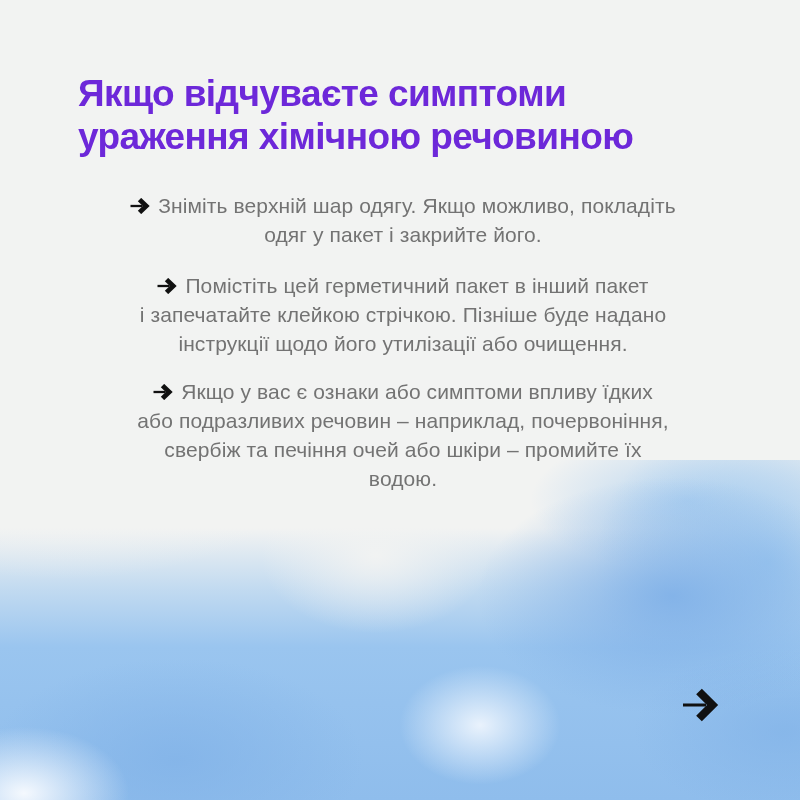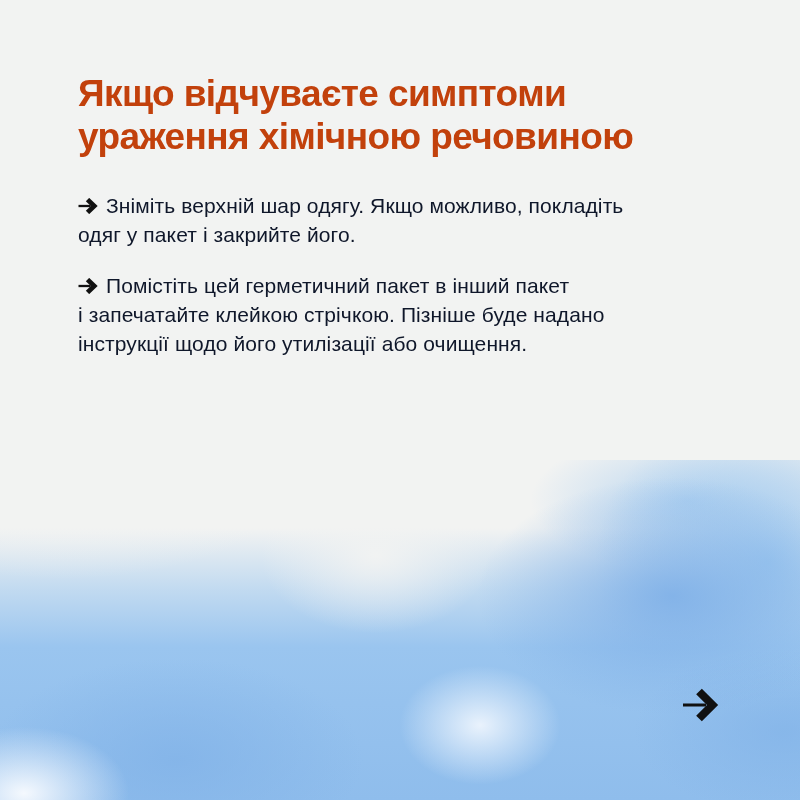--- a/index.html
+++ b/index.html
@@ -41,30 +41,31 @@
   .content {
     position: absolute;
     inset: 0;
     padding: 72px 70px 0 78px;
   }
   h1.title {
     font-size: 37px;
     line-height: 43px;
     font-weight: 800;
     letter-spacing: -0.6px;
-    color: #c2410c;
+    color: #6d28d9;
     white-space: pre-line;
     margin: 0 0 33px 0;
   }
   .item {
     font-size: 21px;
     line-height: 29px;
-    color: #0f172a;
+    color: #737373;
     letter-spacing: 0.1px;
     max-width: 650px;
+    text-align: center;
   }
   .item .txt { white-space: pre-line; }
   .item:nth-child(1) { margin-bottom: 22px; }
   .item:nth-child(2) { margin-bottom: 19px; }
   .item:nth-child(3) { margin-bottom: 15px; }
   .arrow-bullet {
     display: inline-block;
     width: 21px; height: 16px;
     margin-right: 7px;
     vertical-align: -1px;
@@ -102,20 +103,29 @@
 
       <p class="item">
         <span class="arrow-bullet"><svg width="21" height="16" viewBox="0 0 21 16">
               <line x1="0.5" y1="8" x2="12.5" y2="8" stroke="#111" stroke-width="2.3"></line>
               <path d="M9.5 1.6 L16.2 8 L9.5 14.4" fill="none" stroke="#111" stroke-width="4.8" stroke-linejoin="miter"></path>
             </svg></span><span class="txt">Помістіть цей герметичний пакет в інший пакет
 і запечатайте клейкою стрічкою. Пізніше буде надано
 інструкції щодо його утилізації або очищення.</span>
       </p>
 
+      <p class="item">
+        <span class="arrow-bullet"><svg width="21" height="16" viewBox="0 0 21 16">
+              <line x1="0.5" y1="8" x2="12.5" y2="8" stroke="#111" stroke-width="2.3"></line>
+              <path d="M9.5 1.6 L16.2 8 L9.5 14.4" fill="none" stroke="#111" stroke-width="4.8" stroke-linejoin="miter"></path>
+            </svg></span><span class="txt">Якщо у вас є ознаки або симптоми впливу їдких
+або подразливих речовин – наприклад, почервоніння,
+свербіж та печіння очей або шкіри – промийте їх
+водою.</span>
+      </p>
 
 
     </div>
   </div>
 
   <div class="next-arrow">
     <span><svg width="42" height="36" viewBox="0 0 42 36">
           <line x1="2" y1="18" x2="25" y2="18" stroke="#111" stroke-width="3"></line>
           <path d="M18 4.5 L31.5 18 L18 31.5" fill="none" stroke="#111" stroke-width="8" stroke-linejoin="miter"></path>
         </svg></span>

